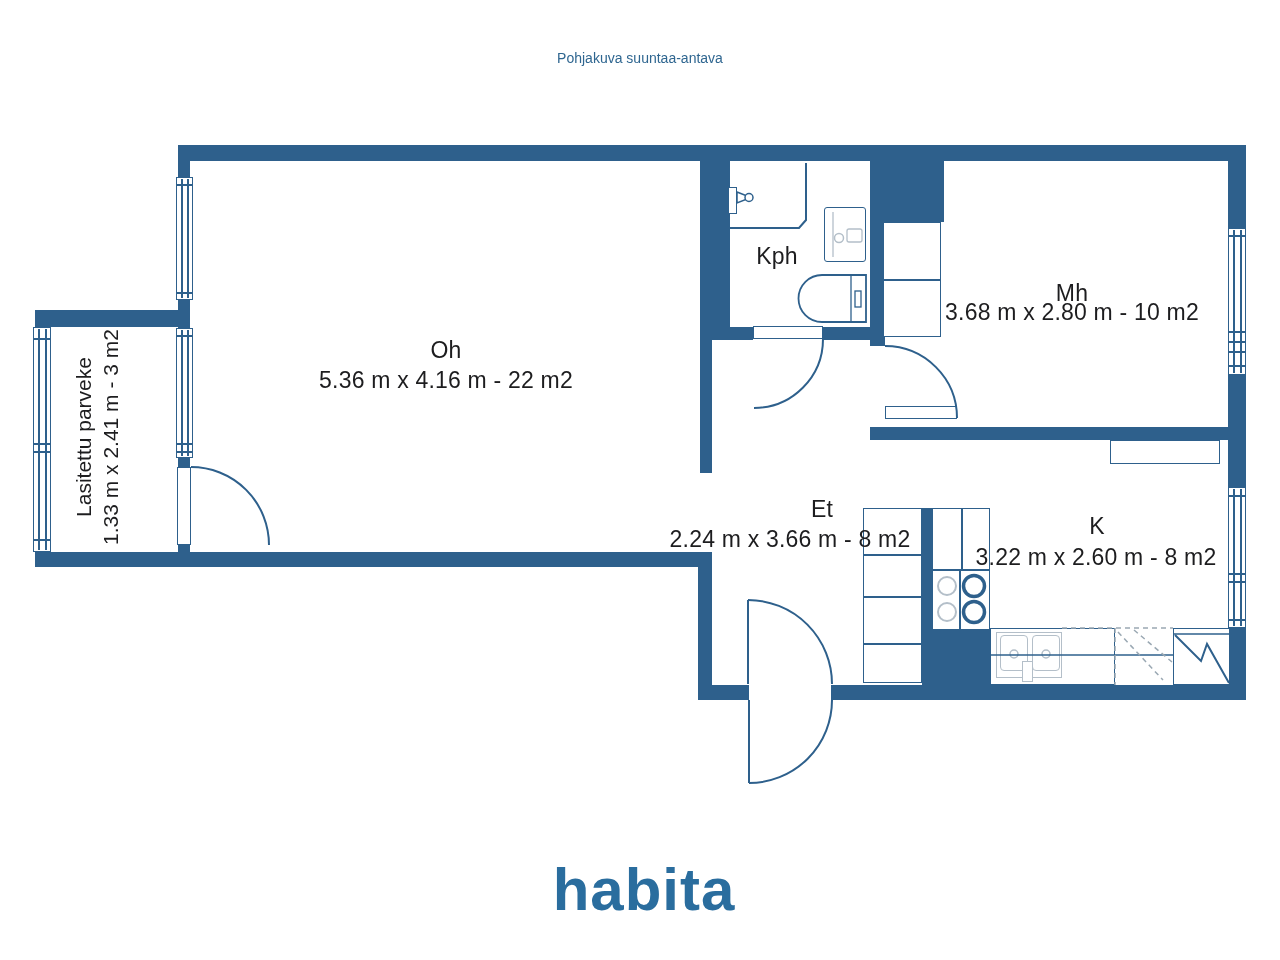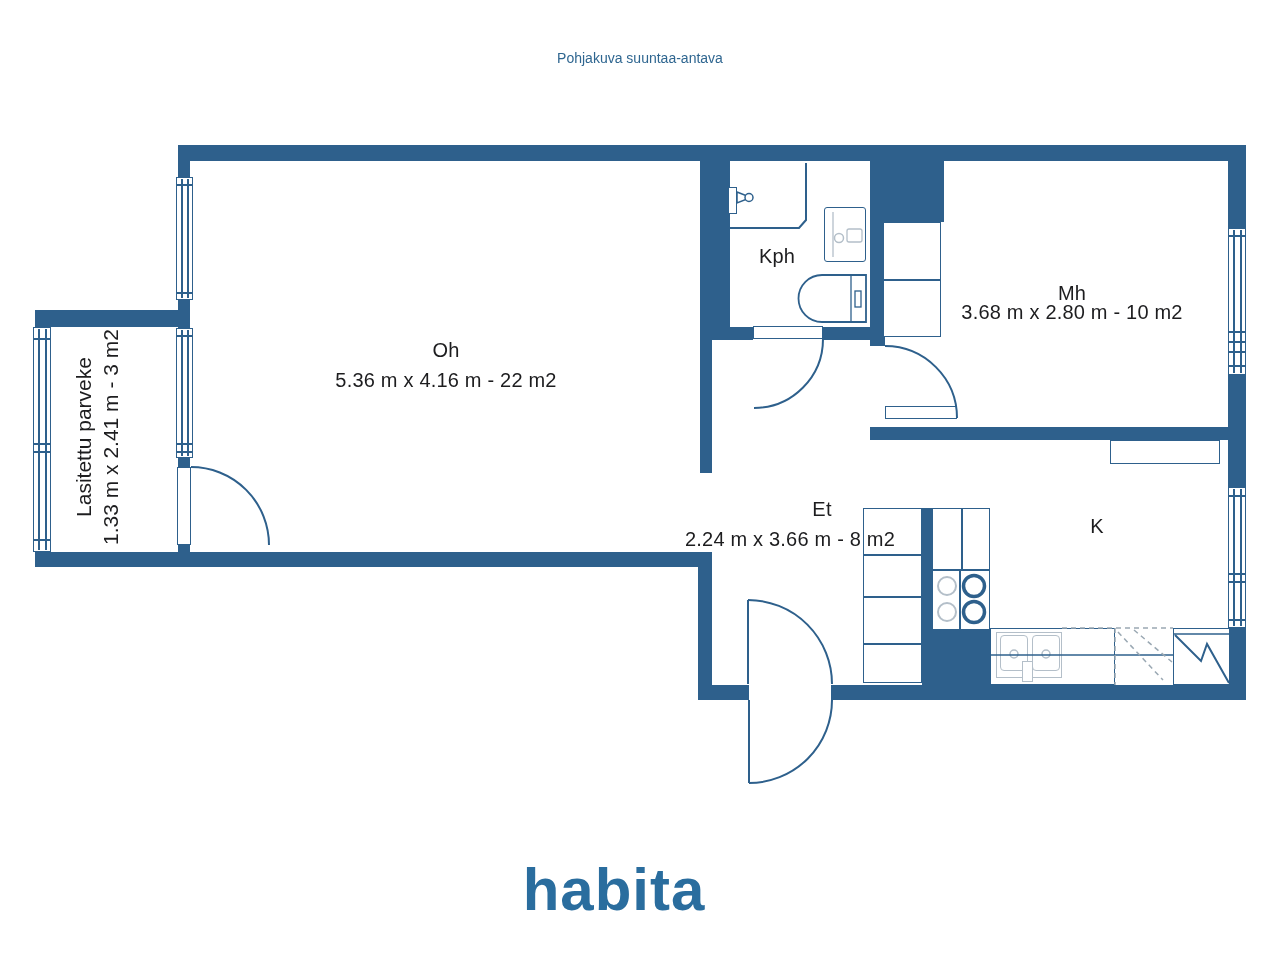--- a/index.html
+++ b/index.html
@@ -17,21 +17,21 @@
   .vwin{position:absolute;background:#fff;border:1.5px solid var(--wall);box-sizing:border-box;z-index:2;}
   .vwin .l{position:absolute;top:1px;bottom:1px;width:1.5px;background:var(--wall);}
   .vwin .wm{position:absolute;left:0;right:0;height:1.5px;background:var(--wall);}
   .fx{position:absolute;background:#fff;border:1.5px solid var(--wall);box-sizing:border-box;z-index:2;}
   .fx.gray{border-color:var(--light);}
   .dh{position:absolute;left:0;right:0;height:1.5px;background:var(--wall);}
   .dvv{position:absolute;top:0;bottom:0;width:1.5px;background:var(--wall);}
   .overlay{position:absolute;left:0;top:0;z-index:3;pointer-events:none;}
   .t{position:absolute;z-index:4;color:var(--txt);white-space:nowrap;
      transform:translate(-50%,-50%);}
-  .room{font-size:20px;letter-spacing:0.2px;}
+  .room{font-size:23px;letter-spacing:0.2px;}
   .title{font-size:14px;color:var(--title);}
   .balcony-text{font-size:21px;line-height:27px;text-align:center;
      transform:translate(-50%,-50%) rotate(-90deg);}
   .logo{font-size:60px;font-weight:700;color:var(--logo);letter-spacing:1px;}
   i{display:block;font-style:normal;}
 </style>
 </head>
 <body>
 
 <div class="canvas">
@@ -173,21 +173,22 @@
 
   <div class="t room" style="left:777px;top:256px">Kph</div>
 
   <div class="t room" style="left:1072px;top:293px">Mh</div>
   <div class="t room" style="left:1072px;top:312px">3.68 m x 2.80 m - 10 m2</div>
 
   <div class="t room" style="left:822px;top:509px">Et</div>
   <div class="t room" style="left:790px;top:539px">2.24 m x 3.66 m - 8 m2</div>
 
   <div class="t room" style="left:1097px;top:526px">K</div>
+  <div class="t room" style="left:1096px;top:557px">3.22 m x 2.60 m - 8 m2</div>
 
   <div class="t balcony-text" style="left:97px;top:437px">
     <i>Lasitettu parveke</i>
     <i>1.33 m x 2.41 m - 3 m2</i>
   </div>
 
-  <div class="t logo" style="left:614px;top:889px">habita</div>
+  <div class="t logo" style="left:644px;top:889px">habita</div>
 
 </div>
 
 </body></html>

